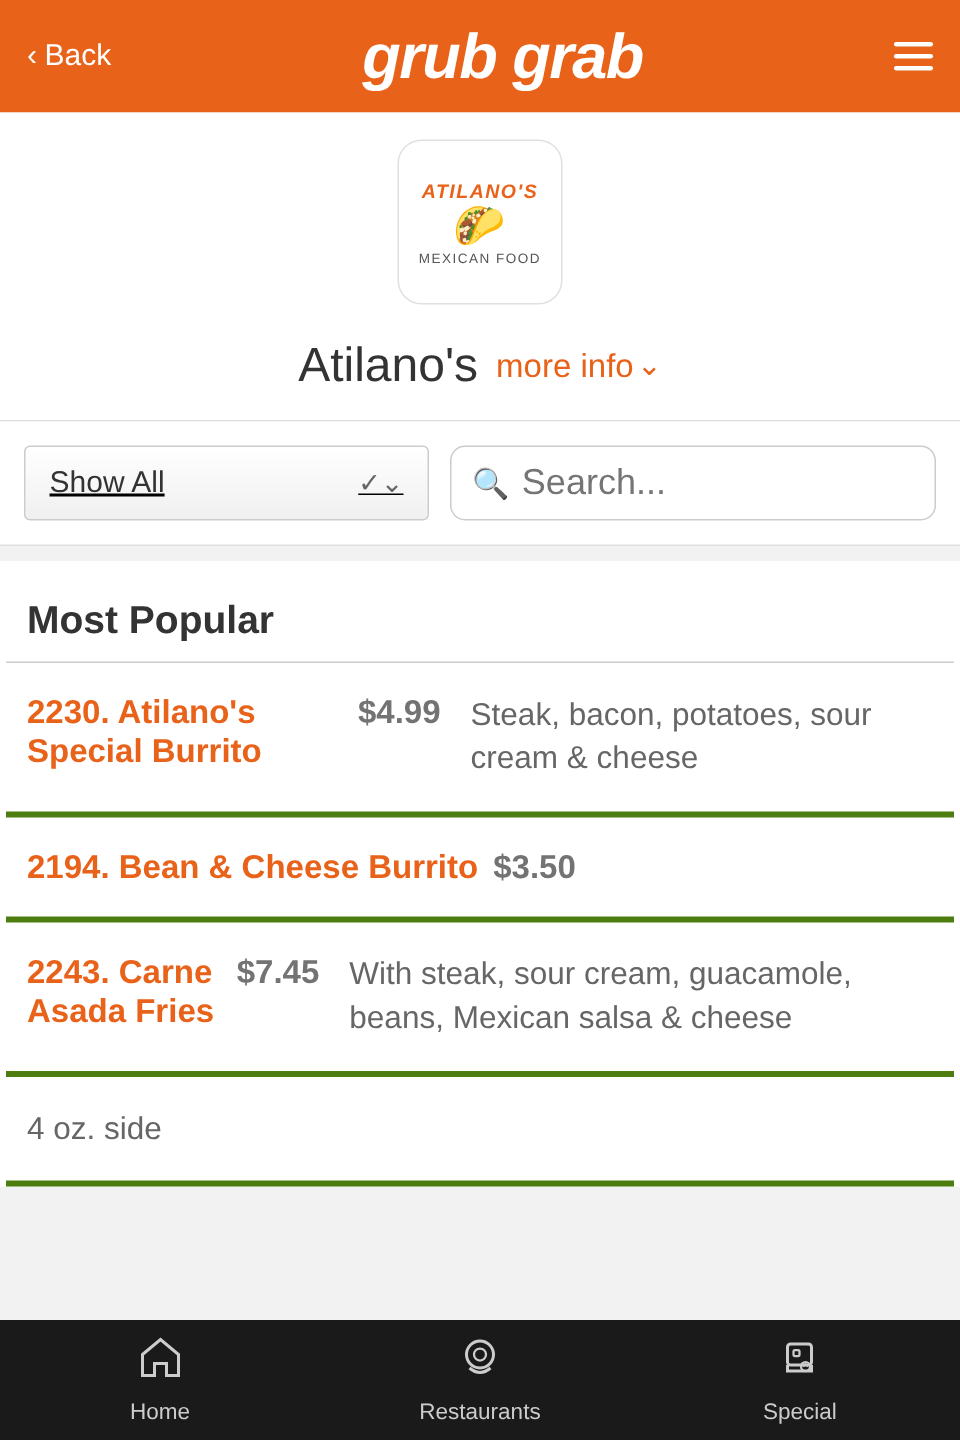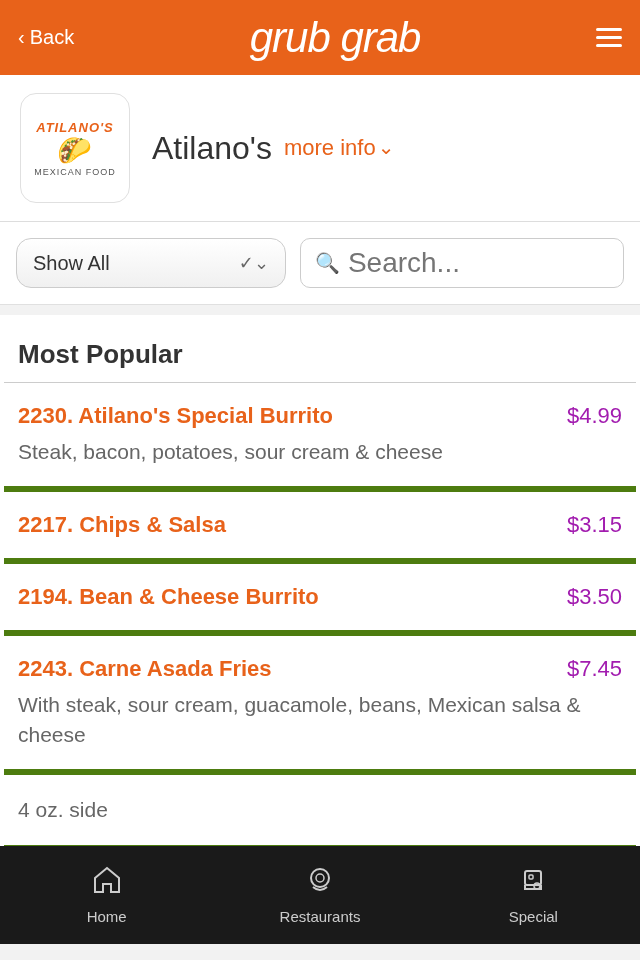--- a/index.html
+++ b/index.html
@@ -24,21 +24,21 @@
     .header-back {
       color: white;
       font-size: 20px;
       display: flex;
       align-items: center;
       gap: 5px;
     }
     .header-logo {
       color: white;
       font-size: 42px;
-      font-weight: normal;
+      font-weight: bold;
       font-style: italic;
       letter-spacing: -1px;
       text-align: center;
       flex: 1;
     }
     .header-menu {
       display: flex;
       flex-direction: column;
       gap: 5px;
       cursor: pointer;
@@ -52,20 +52,21 @@
     }
 
     
     .restaurant-info {
       background: white;
       padding: 18px 20px;
       display: flex;
       align-items: center;
       gap: 22px;
       border-bottom: 1px solid #ddd;
+      flex-direction: column;
     }
     .restaurant-logo {
       width: 110px;
       height: 110px;
       border-radius: 16px;
       border: 1px solid #e0e0e0;
       background: white;
       display: flex;
       align-items: center;
       justify-content: center;
@@ -122,27 +123,28 @@
       display: flex;
       gap: 14px;
       align-items: center;
       border-bottom: 1px solid #e0e0e0;
     }
     .show-all-select {
       flex: 0 0 auto;
       width: 270px;
       height: 50px;
       border: 1px solid #ccc;
-      border-radius: 15px;
+      border-radius: 4px;
       background: linear-gradient(to bottom, #fff, #f0f0f0);
       display: flex;
       align-items: center;
       justify-content: space-between;
       padding: 0 16px;
       cursor: pointer;
+      text-decoration: underline;
     }
     .show-all-label {
       font-size: 20px;
       color: #333;
     }
     .show-all-chevron {
       font-size: 18px;
       color: #666;
     }
     .search-box {
@@ -156,21 +158,21 @@
       padding: 0 14px;
       gap: 8px;
     }
     .search-icon {
       font-size: 20px;
       color: #aaa;
     }
     .search-input {
       border: none;
       outline: none;
-      font-size: 28px;
+      font-size: 24px;
       color: #aaa;
       background: transparent;
       width: 100%;
     }
 
     
     .menu-section {
       background: white;
       margin-top: 10px;
       padding: 0 4px;
@@ -180,56 +182,56 @@
       border-bottom: 1px solid #ccc;
       margin-bottom: 0;
     }
     .section-title {
       font-size: 26px;
       font-weight: bold;
       color: #333;
     }
     .menu-item {
       padding: 20px 14px;
-      border-bottom: 6px solid #4d7c0f;
-      display: flex;
-      flex-direction: column;
-      gap: 8px;
+      border-bottom: 4px solid #4d7c0f;
+      display: flex;
+      flex-direction: row;
+      gap: 20px;
     }
     .menu-item-row {
       display: flex;
       justify-content: space-between;
       align-items: flex-start;
     }
     .item-name {
       font-size: 22px;
       font-weight: bold;
       color: #e8621a;
       flex: 1;
       padding-right: 10px;
     }
     .item-price {
       font-size: 22px;
-      font-weight: normal;
-      color: #a21caf;
+      font-weight: bold;
+      color: #737373;
       white-space: nowrap;
     }
     .item-desc {
       font-size: 21px;
       color: #666;
       line-height: 1.4;
     }
 
     
     .bottom-nav {
       position: absolute;
-      bottom: 16px;
+      bottom: 0;
       left: 0;
       width: 640px;
-      height: 98px;
+      height: 80px;
       background: #1a1a1a;
       display: flex;
       align-items: center;
       justify-content: space-around;
     }
     .nav-item {
       display: flex;
       flex-direction: column;
       align-items: center;
       gap: 6px;
@@ -301,27 +303,20 @@
     <span class="section-title">Most Popular</span>
   </div>
 
   <div id="menu-items">
       <div class="menu-item">
       <div class="menu-item-row">
         <span class="item-name">2230. Atilano's Special Burrito</span>
         <span class="item-price">$4.99</span>
       </div>
       <span class="item-desc">Steak, bacon, potatoes, sour cream &amp; cheese</span>
-    </div>
-      <div class="menu-item">
-      <div class="menu-item-row">
-        <span class="item-name">2217. Chips &amp; Salsa</span>
-        <span class="item-price">$3.15</span>
-      </div>
-
     </div>
       <div class="menu-item">
       <div class="menu-item-row">
         <span class="item-name">2194. Bean &amp; Cheese Burrito</span>
         <span class="item-price">$3.50</span>
       </div>
 
     </div>
       <div class="menu-item">
       <div class="menu-item-row">

